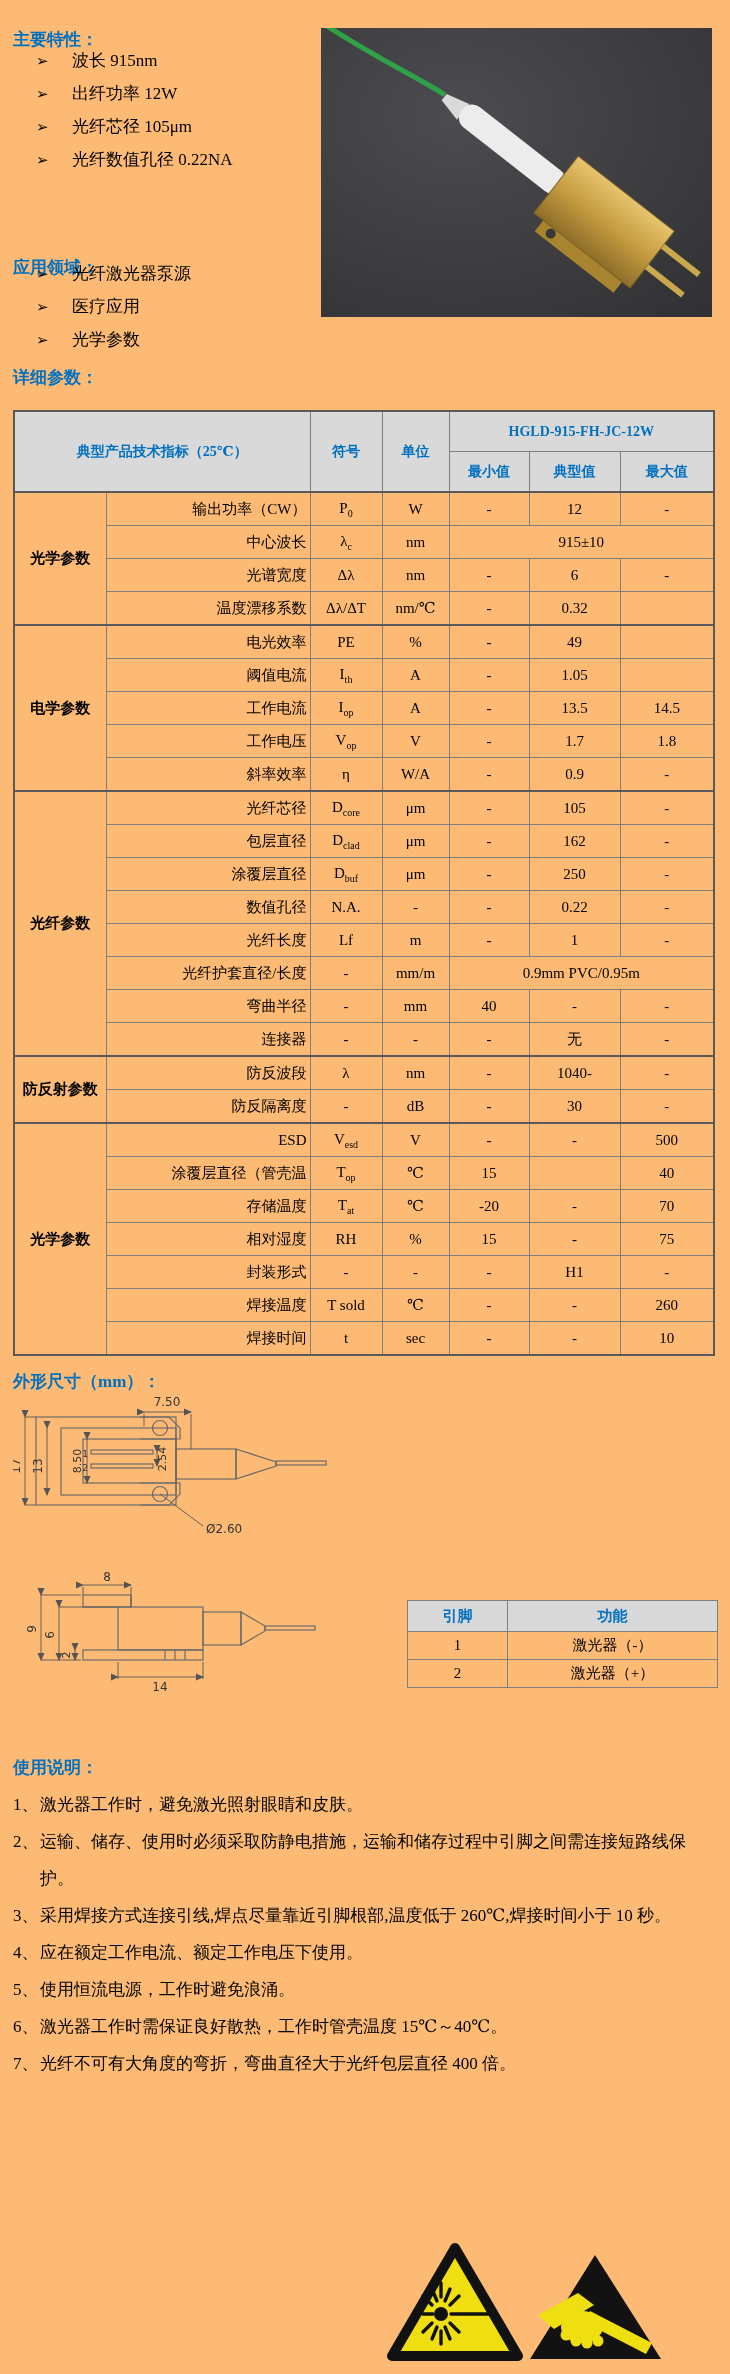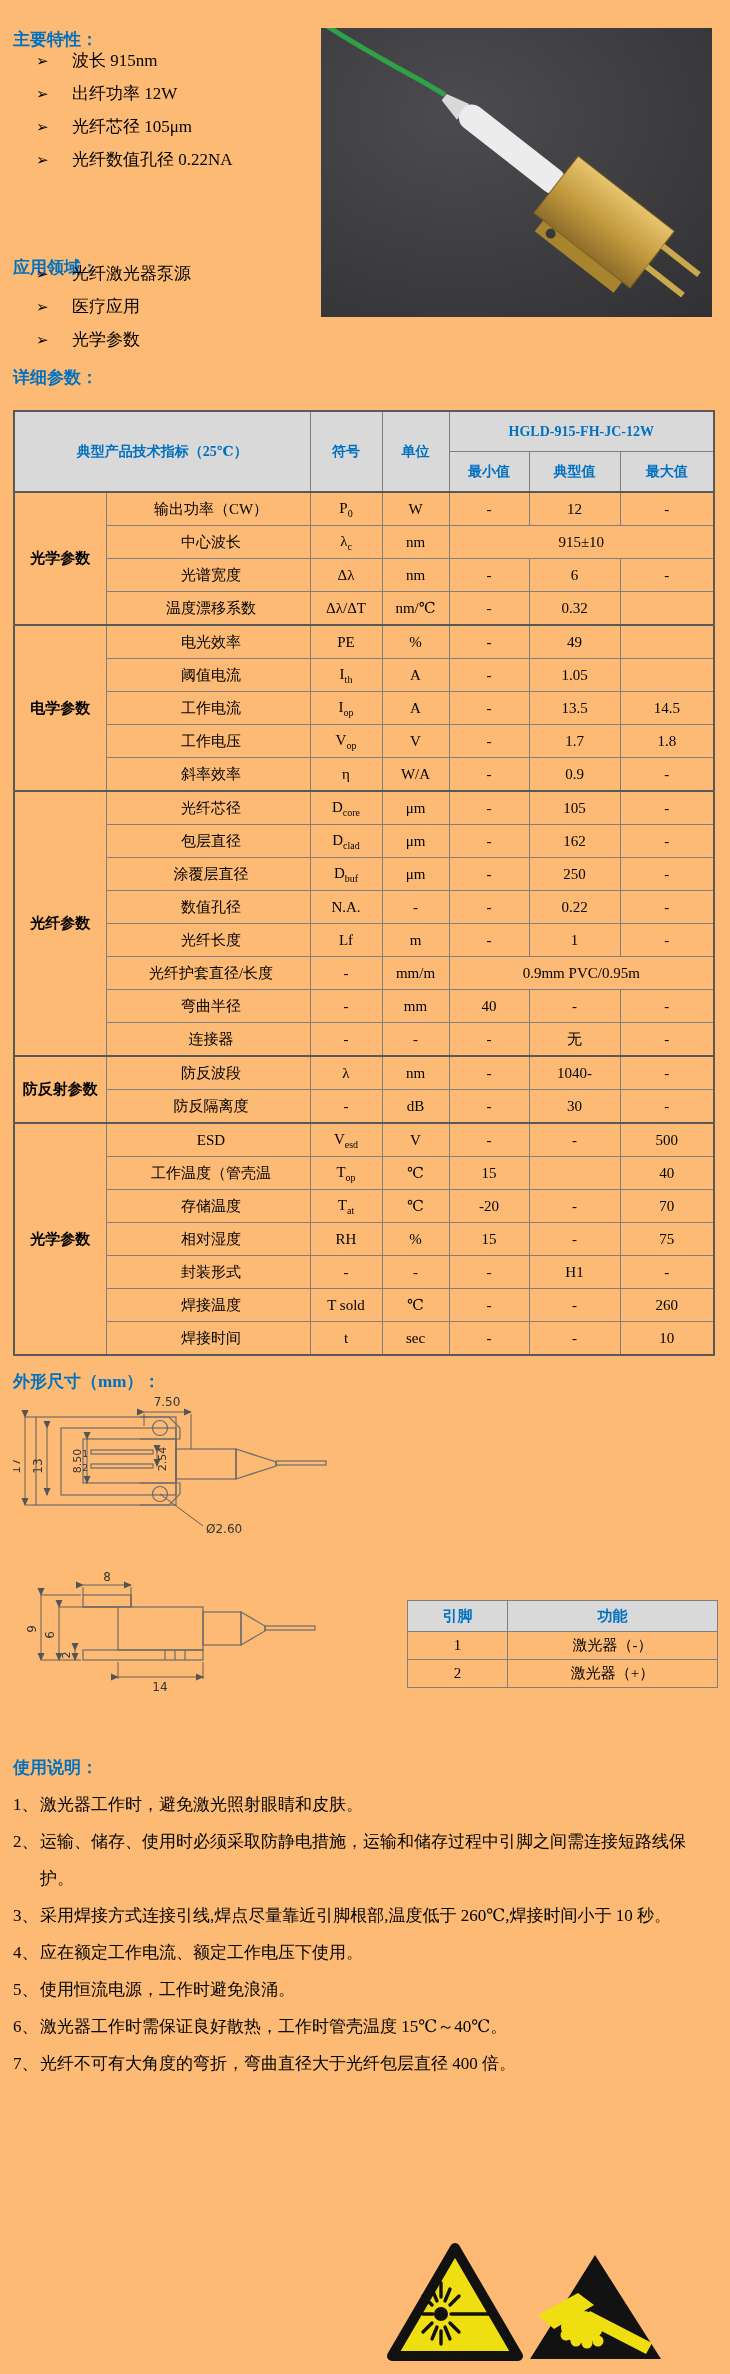--- a/index.html
+++ b/index.html
@@ -14,21 +14,21 @@
   
   .photo{position:absolute;left:321px;top:28px;width:391px;height:289px;}
   
   .ptable{position:absolute;left:13px;top:410px;width:700px;border-collapse:collapse;
           table-layout:fixed;font-size:15px;border:2px solid #595959;}
   .ptable th,.ptable td{border:1px solid #7f7f7f;text-align:center;padding:0 3px;overflow:hidden;}
   .ptable th{height:39px;background:#d9d9d9;color:#0070C0;font-size:14px;font-weight:bold;}
   .ptable td{height:32px;}
   .ptable tr.gstart td{border-top:2px solid #595959;}
   .ptable td.gcell{font-weight:bold;}
-  .ptable td.pname{text-align:center;padding-left:9px;}
+  .ptable td.pname{text-align:right;padding-left:9px;}
   .ptable sub{font-size:10px;}
   
   .pintable{position:absolute;left:407px;top:1600px;width:310px;border-collapse:collapse;
             table-layout:fixed;font-size:15px;border:1px solid #7f7f7f;}
   .pintable th,.pintable td{border:1px solid #7f7f7f;text-align:center;}
   .pintable th{height:28px;background:#d9d9d9;color:#0070C0;font-weight:bold;}
   .pintable td{height:25px;}
   
   .notes{position:absolute;left:13px;top:1786px;width:690px;}
   .note{position:relative;padding-left:27px;line-height:37px;font-size:17px;}
@@ -269,21 +269,21 @@
         <tr class="gstart">
           <td class="gcell" rowspan="7">光学参数</td>
           <td class="pname">ESD</td>
           <td>V<sub>esd</sub></td>
           <td>V</td>
           <td>-</td>
           <td>-</td>
           <td>500</td>
         </tr>
         <tr>
-          <td class="pname">工作温度（管壳温</td>
+          <td class="pname">涂覆层直径（管壳温</td>
           <td>T<sub>op</sub></td>
           <td>℃</td>
           <td>15</td>
           <td></td>
           <td>40</td>
         </tr>
         <tr>
           <td class="pname">存储温度</td>
           <td>T<sub>at</sub></td>
           <td>℃</td>

